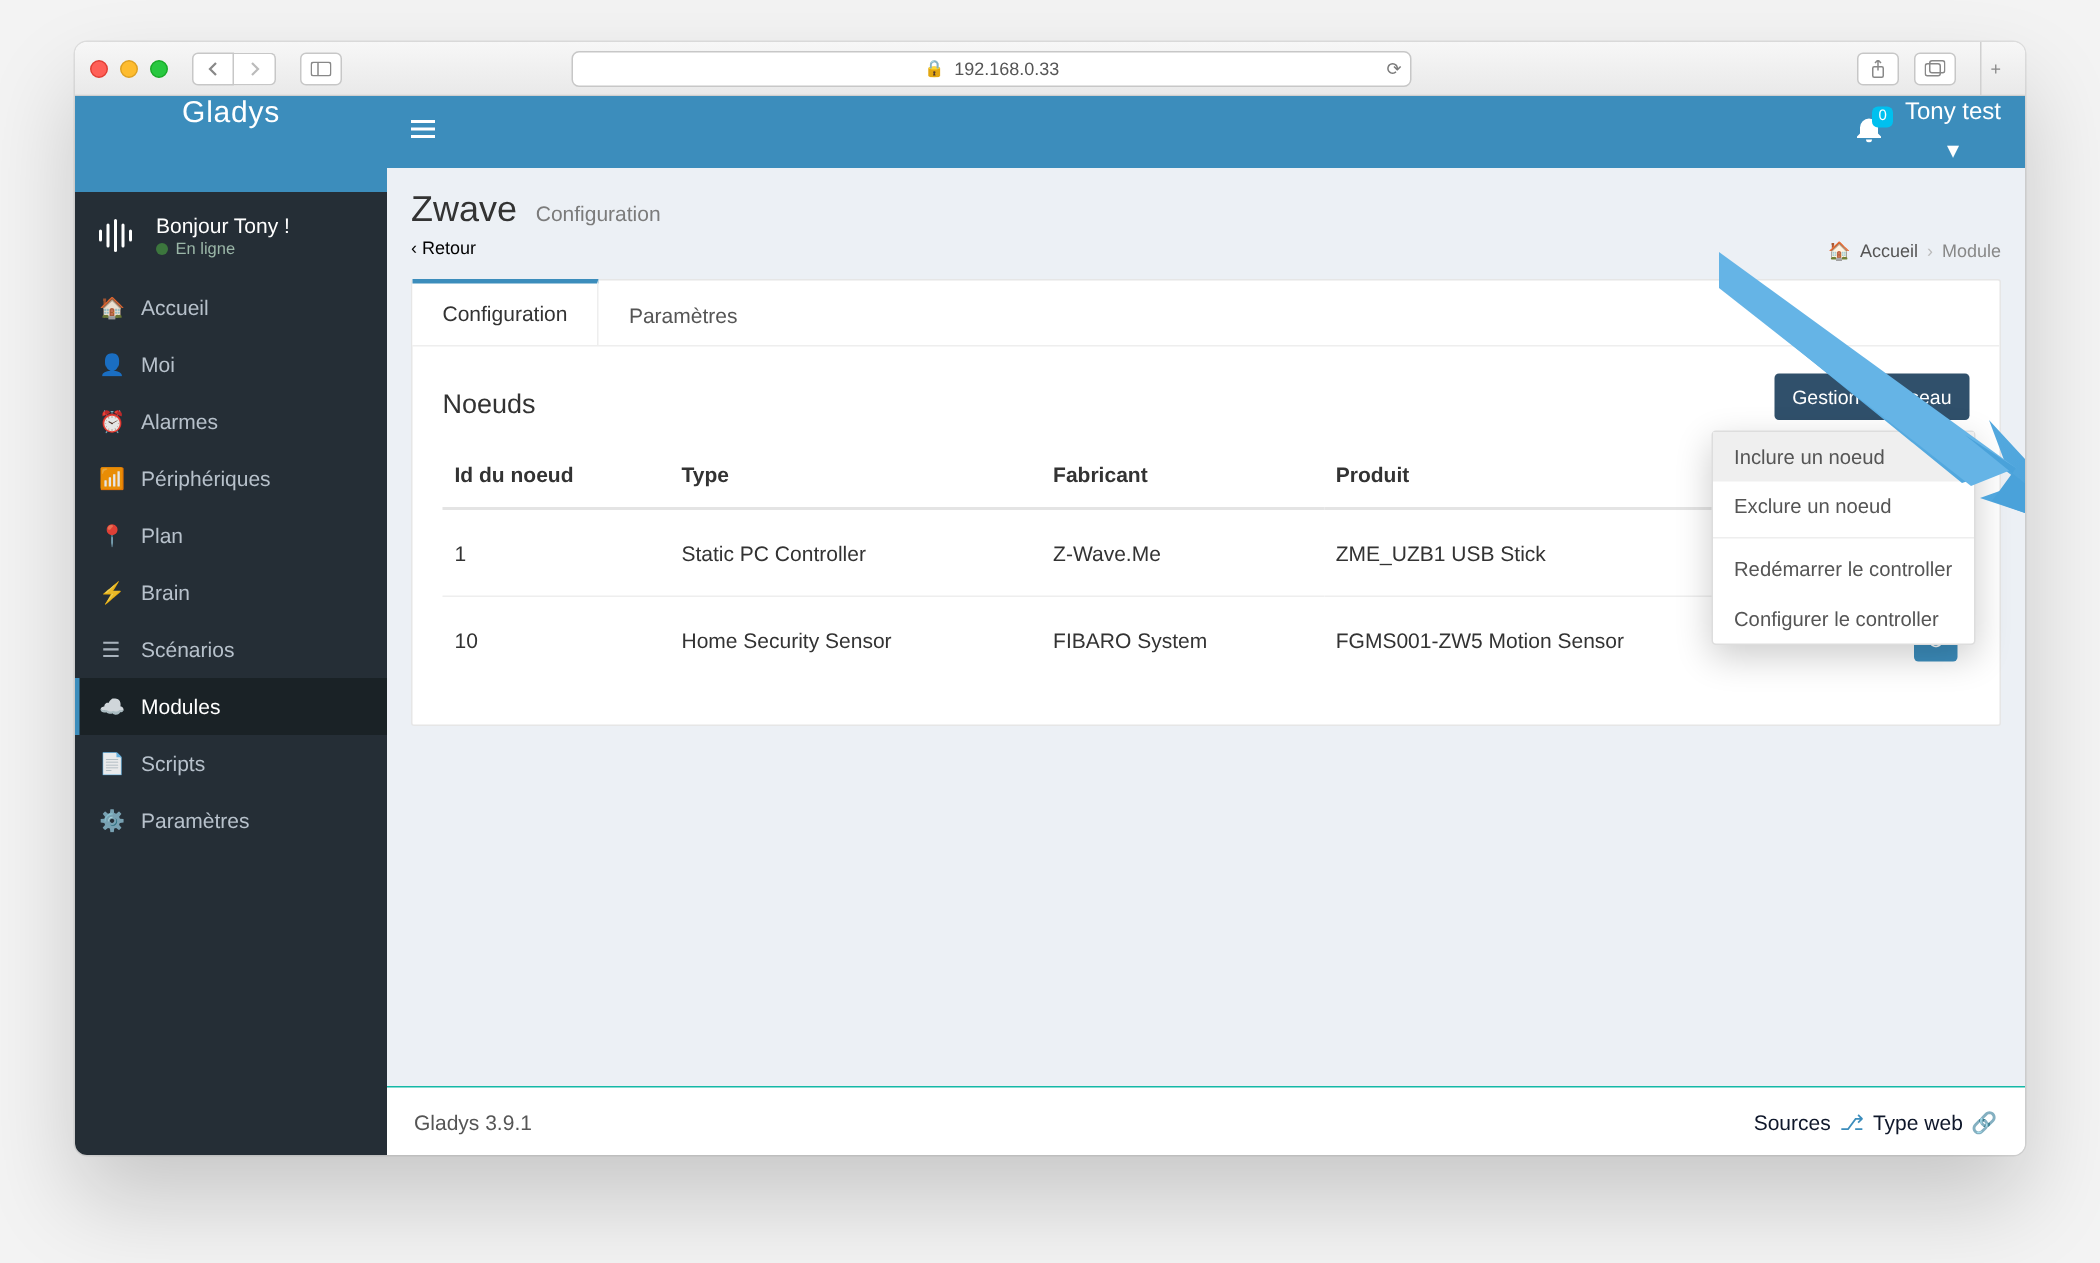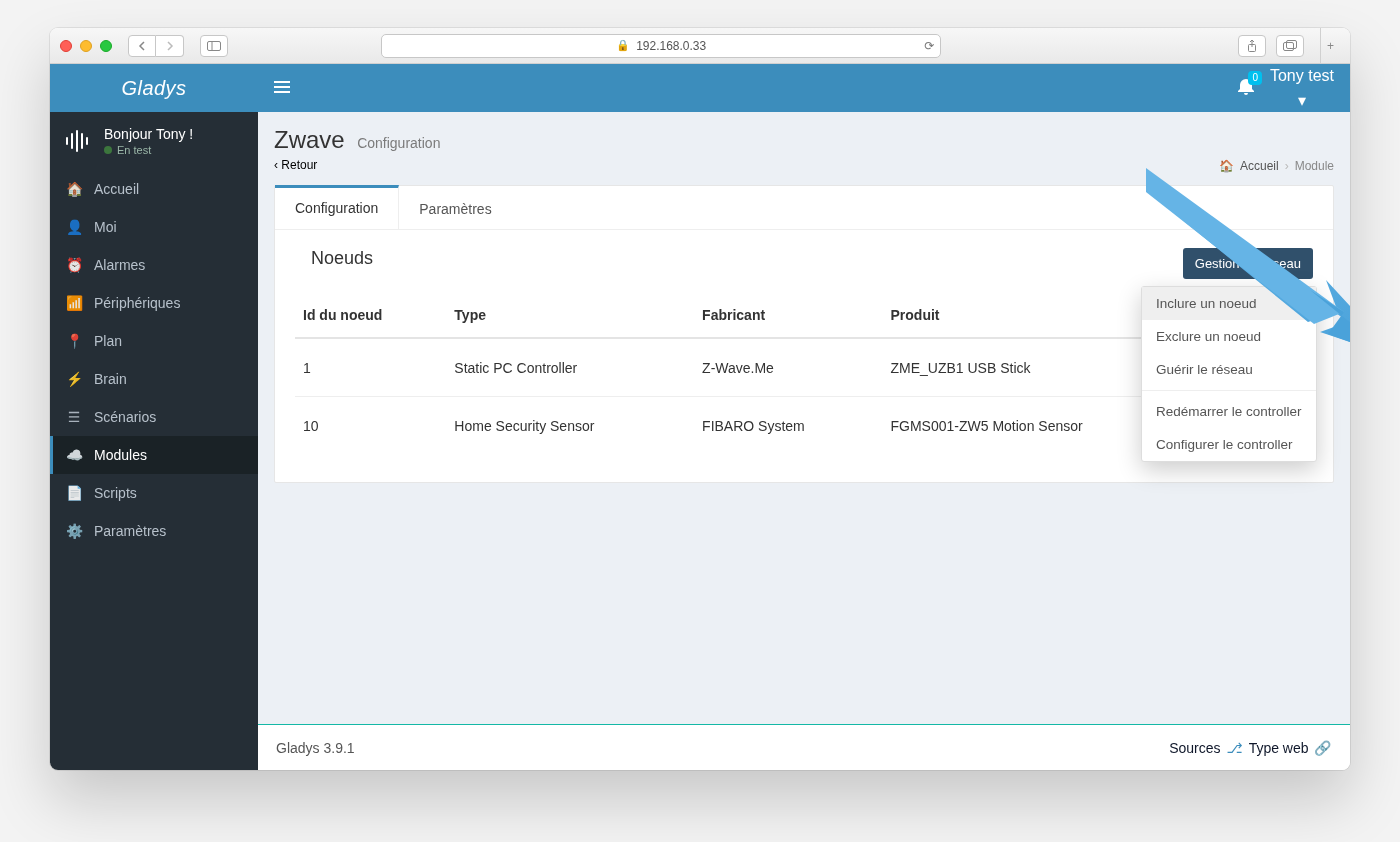--- a/index.html
+++ b/index.html
@@ -33,21 +33,21 @@
   .addr .lock{margin-right:6px;font-size:11px;color:#7a7a7a;}
   .addr .reload{position:absolute;right:6px;color:#7a7a7a;}
   .tb-right{display:flex;gap:10px;margin-left:auto;}
   .newtab{width:20px;height:36px;display:flex;align-items:center;justify-content:center;color:#888;border-left:1px solid #d0d0d0;margin-left:6px;}
 
   
   .app { flex:1; display:flex; min-height:0; }
   .sidebar {
     width:208px; background:#252e36; color:#b7c1cb; display:flex; flex-direction:column;
   }
-  .brandbar { height:48px; background:#3c8dbc; color:#fff; display:flex; align-items:center; justify-content:center; font-size:20px; font-weight:300; letter-spacing:.5px;font-style:italic;}
+  .brandbar { height:64px; background:#3c8dbc; color:#fff; display:flex; align-items:flex-start; justify-content:center; font-size:20px; font-weight:300; letter-spacing:.5px;}
   .userbox { padding:14px 14px 10px 14px; display:flex; align-items:center; gap:12px;}
   .userbox .wave svg{display:block;}
   .userbox .u-name{color:#fff; font-size:14px;}
   .userbox .u-status{font-size:11px;color:#9bb7a8;display:flex;align-items:center;gap:5px;margin-top:2px;}
   .status-dot{width:8px;height:8px;border-radius:50%;background:#3c763d;}
   .nav { list-style:none; margin-top:4px;}
   .nav li{display:flex;align-items:center;gap:12px;padding:11px 16px;font-size:14px;color:#b7c1cb;cursor:pointer;}
   .nav li .ic{width:16px;text-align:center;color:#b7c1cb;opacity:.9;}
   .nav li.active{background:#1a2226;color:#fff;border-left:3px solid #3c8dbc;padding-left:13px;}
 
@@ -68,21 +68,21 @@
   .breadcrumb a{color:#555;text-decoration:none;}
   .breadcrumb .sep{color:#bbb;}
 
   .panel{background:#fff;border:1px solid #e6e6e6;margin-top:12px;border-radius:2px;}
   .tabs{display:flex;border-bottom:1px solid #eee;}
   .tab{padding:12px 20px;font-size:14px;color:#555;cursor:pointer;}
   .tab.active{color:#333;border-top:3px solid #3c8dbc;margin-top:-1px;background:#fff;border-right:1px solid #eee;}
   .tab:not(.active){border-top:3px solid transparent;}
 
   .panel-body{padding:18px 20px 28px 20px;position:relative;}
-  .panel-title-row{display:flex;align-items:flex-start;justify-content:space-between;position:relative;margin-left:16px;}
+  .panel-title-row{display:flex;align-items:flex-end;justify-content:space-between;position:relative;}
   .panel-title{font-size:18px;color:#333;font-weight:400;}
   .btn{background:#3c8dbc;color:#fff;border:none;border-radius:3px;padding:8px 12px;font-size:13px;cursor:pointer;}
   .btn.dark{background:#30506b;}
   table{width:100%;border-collapse:collapse;margin-top:14px;}
   th,td{text-align:left;padding:14px 8px;font-size:14px;color:#333;border-bottom:1px solid #eee;}
   th{color:#333;font-weight:600;border-bottom:2px solid #e4e4e4;}
   tr:last-child td{border-bottom:none;}
   td .btn{padding:7px 10px;}
   td.actions{text-align:right;white-space:nowrap;width:100px;}
 
@@ -176,21 +176,21 @@
                 <line x1="13" y1="2" x2="13" y2="22"></line>
                 <line x1="18" y1="5" x2="18" y2="19"></line>
                 <line x1="23" y1="9" x2="23" y2="15"></line>
               </g>
             </svg>
           </div>
           <div>
             <div class="u-name">Bonjour Tony !</div>
             <div class="u-status">
               <span class="status-dot"></span>
-              <span>En test</span>
+              <span>En ligne</span>
             </div>
           </div>
         </div>
 
         <ul class="nav">
           <li>
               <span class="ic">🏠</span>
               <span>Accueil</span>
             </li>
           <li>
@@ -283,21 +283,20 @@
               <div class="panel-title-row">
                 <div class="panel-title">Noeuds</div>
                 <button class="btn dark">
                   <span>Gestion du réseau</span>
                 </button>
               </div>
 
               <div class="dropdown">
                 <div class="item hover"><span>Inclure un noeud</span></div>
                 <div class="item"><span>Exclure un noeud</span></div>
-                <div class="item"><span>Guérir le réseau</span></div>
                 <div class="divider"></div>
                 <div class="item"><span>Redémarrer le controller</span></div>
                 <div class="item"><span>Configurer le controller</span></div>
               </div>
 
               <table>
                 <thead>
                   <tr>
                     <th>Id du noeud</th>
                     <th>Type</th>

